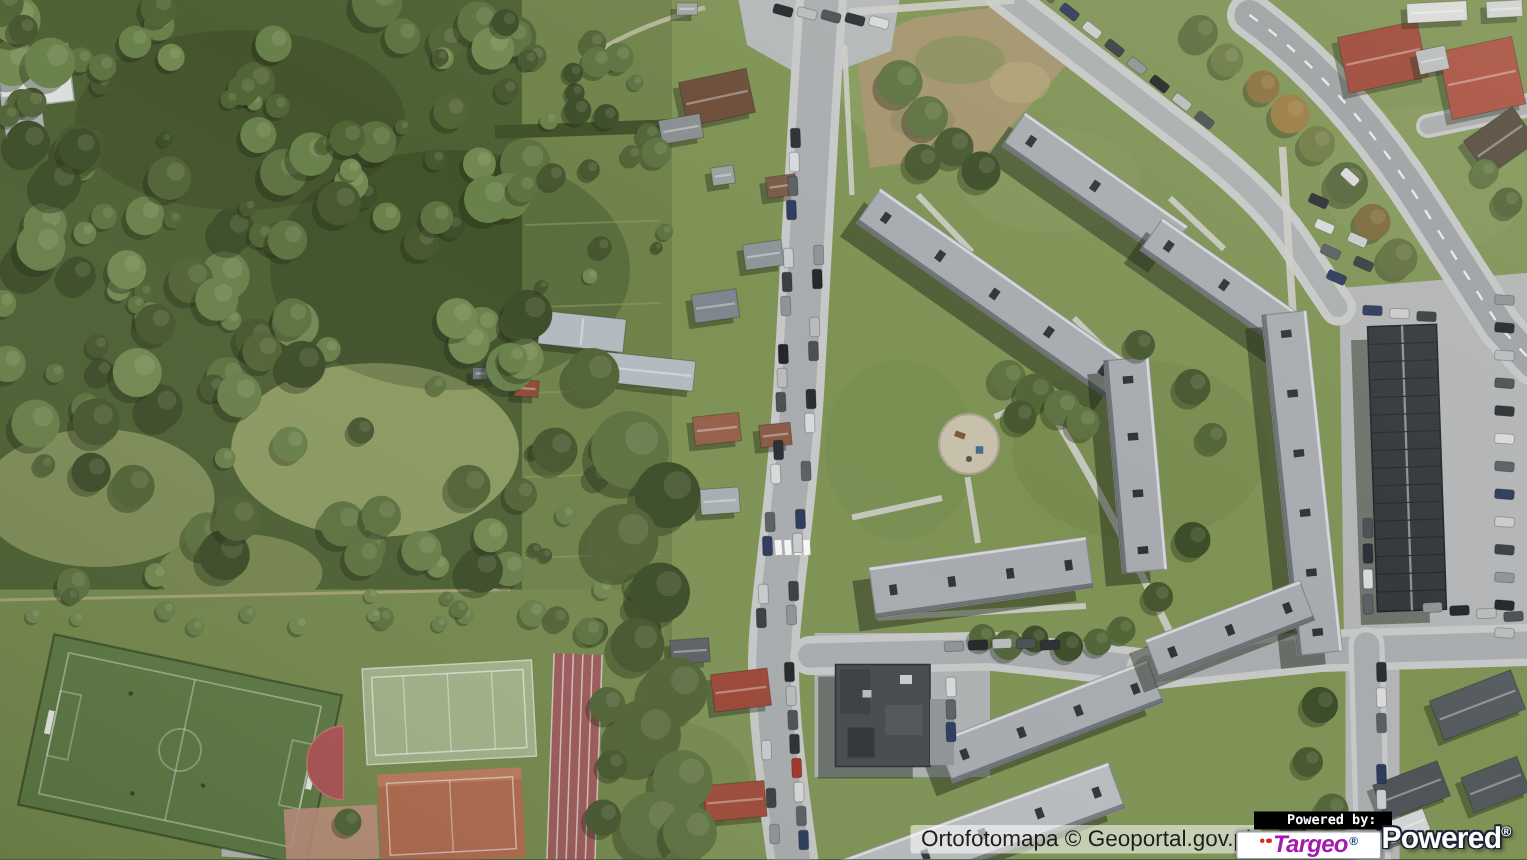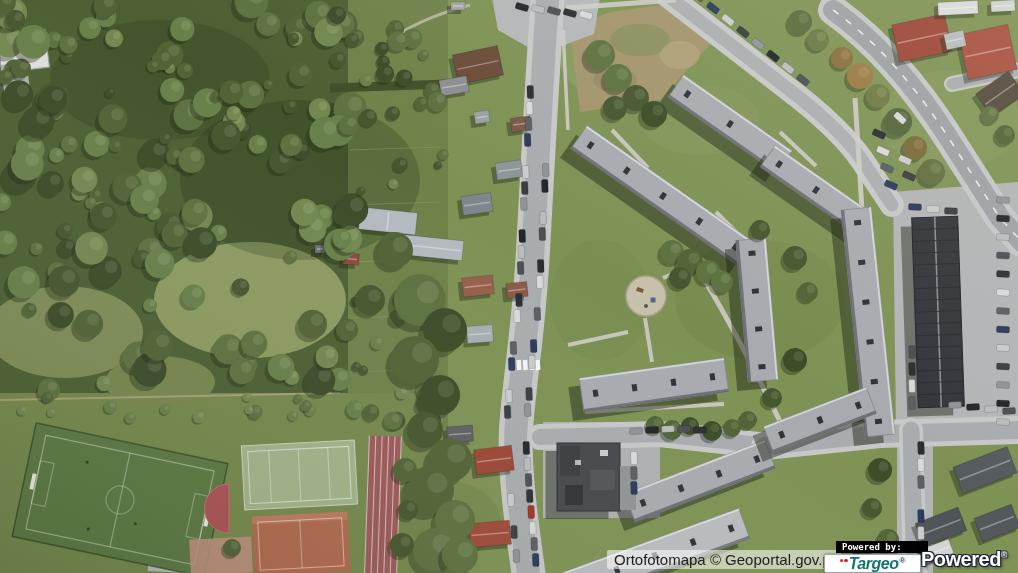--- a/index.html
+++ b/index.html
@@ -4,21 +4,21 @@
 <style>
   html,body{margin:0;padding:0;background:#222;}
   #app{position:relative;width:1018px;height:573px;overflow:hidden;
        font-family:"Liberation Sans",sans-serif;background:#7e9254;}
   #map-svg{position:absolute;inset:0;display:block;}
   .attribution{position:absolute;left:607px;top:550px;height:19px;line-height:19px;
        padding:0 7px;background:rgba(255,255,255,.55);border-radius:2px;
        color:#1d1d1d;font-size:15px;white-space:nowrap;}
   .powered{position:absolute;left:836px;top:541px;width:92px;height:12px;line-height:12px;
        background:#000;color:#fff;font-family:"DejaVu Sans Mono",monospace;
-       font-size:9px;font-weight:bold;padding-left:6px;box-sizing:border-box;white-space:nowrap;}
+       font-size:9px;font-weight:bold;padding-left:22px;box-sizing:border-box;white-space:nowrap;}
   .targeo{position:absolute;left:824px;top:554px;width:97px;height:19px;background:#fff;
        border:1px solid #9aa0ad;border-radius:2px;box-sizing:border-box;
        display:flex;align-items:center;justify-content:center;cursor:pointer;
        box-shadow:0 0 3px rgba(0,0,0,.45);}
   .targeo .dots{display:inline-flex;gap:1px;margin:-6px 1px 0 0;}
   .targeo .dots i{width:3.5px;height:3.5px;border-radius:50%;display:block;}
   .targeo .tname{font-size:16px;font-weight:bold;font-style:italic;letter-spacing:-.5px;}
   .targeo sup{font-size:8px;font-weight:bold;margin:-7px 0 0 1px;}
   .automapa{position:absolute;left:921px;top:548px;cursor:pointer;white-space:nowrap;
        font-size:20px;font-weight:bold;letter-spacing:-.5px;color:#fff;
@@ -1264,18 +1264,18 @@
     <span>Ortofotomapa © Geoportal.gov.pl</span>
   </div>
 
   <div class="powered">Powered by:</div>
 
   <div class="targeo">
     <span class="dots">
         <i style="background: rgb(214, 40, 30);"></i>
         <i style="background: rgb(214, 40, 30);"></i>
       </span>
-    <span class="tname" style="color: #0f766e;">Targeo</span>
+    <span class="tname" style="color: #a21caf;">Targeo</span>
     <sup style="color: rgb(21, 53, 126);">®</sup>
   </div>
 
   <div class="automapa"><span>Powered</span><sup>®</sup></div>
 </div>
 
 </body></html>

